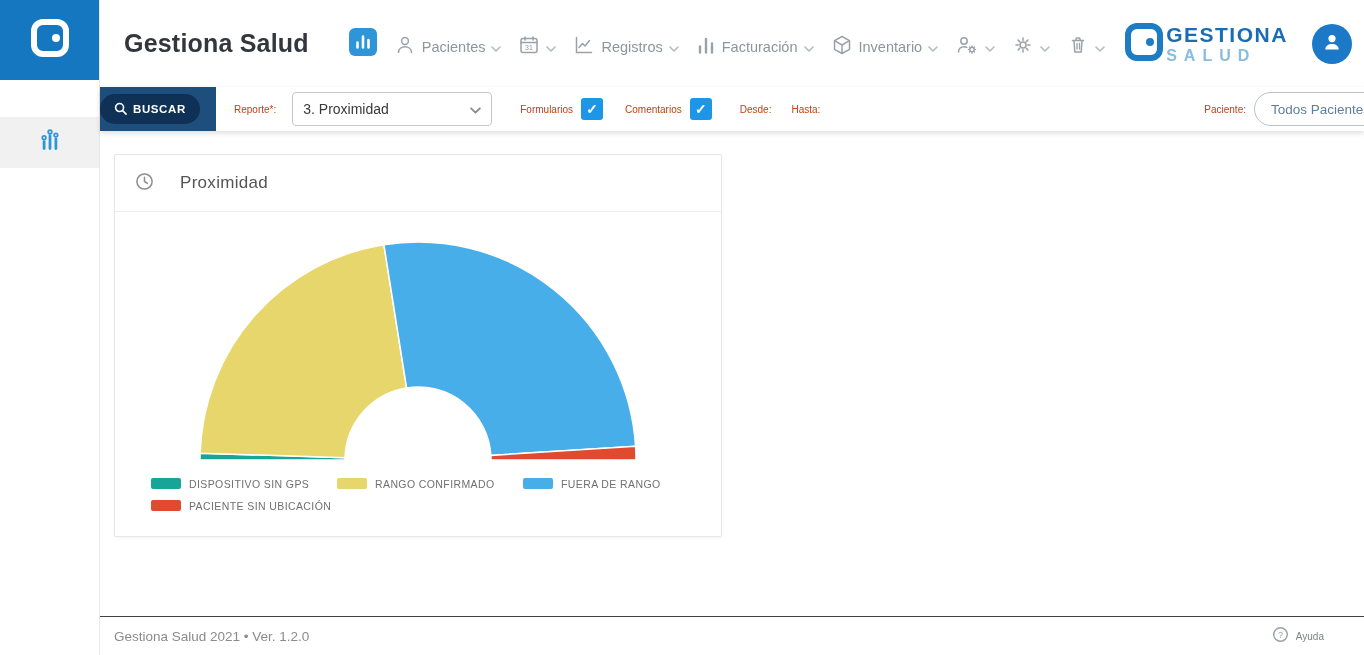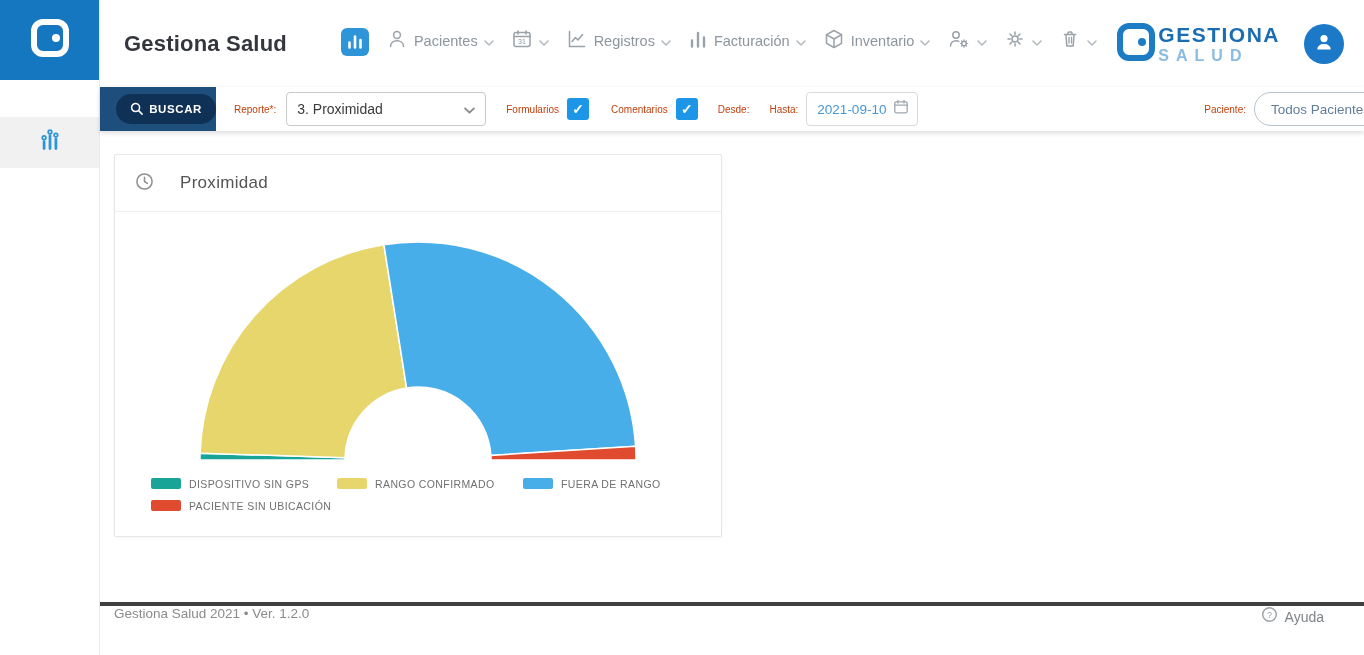--- a/index.html
+++ b/index.html
@@ -10,59 +10,59 @@
   
   .sidebar{width:100px;flex:0 0 100px;background:#fff;border-right:1px solid #e9e9e9;display:flex;flex-direction:column}
   .logo-block{height:80px;background:#1577c0;display:flex;align-items:center;justify-content:center;cursor:pointer}
   .side-nav-item{margin-top:37px;height:51px;background:#f1f1f1;display:flex;align-items:center;justify-content:center;cursor:pointer}
 
   
   .content{flex:1;display:flex;flex-direction:column;min-width:0}
 
   
   .header{height:87px;display:flex;align-items:center;padding:0 22px 0 24px;background:#fff}
-  .brand-text{font-size:22px;font-weight:700;color:#33363c;letter-spacing:.2px;margin-right:54px;white-space:nowrap}
-  .nav{display:flex;align-items:flex-start}
+  .brand-text{font-size:25px;font-weight:700;color:#33363c;letter-spacing:.2px;margin-right:40px;white-space:nowrap}
+  .nav{display:flex;align-items:flex-end}
   .nav-group{display:flex;align-items:center;gap:6px;margin-right:17px;cursor:pointer;white-space:nowrap}
   .nav-label{font-size:14.5px;color:#8d959d}
   .hdr-right{margin-left:auto;display:flex;align-items:center}
   .logo-lockup{display:flex;align-items:center;gap:0;cursor:pointer}
   .logo-text-l1{font-size:21px;font-weight:700;color:#1a6db3;letter-spacing:1.5px;line-height:1}
   .logo-text-l2{font-size:16px;font-weight:700;color:#8abbe0;letter-spacing:7px;line-height:1;margin-top:3px}
   .avatar{width:40px;height:40px;border-radius:50%;background:#1b79c8;display:flex;align-items:center;justify-content:center;margin-left:24px;cursor:pointer}
 
   
   .toolbar{height:44px;display:flex;align-items:center;background:#fff;box-shadow:0 2px 5px rgba(0,0,0,.14);position:relative;z-index:2;white-space:nowrap}
-  .search-block{width:116px;height:44px;flex:0 0 116px;background:#1d4e7c;display:flex;align-items:center;justify-content:flex-end}
+  .search-block{width:116px;height:44px;flex:0 0 116px;background:#1d4e7c;display:flex;align-items:center;justify-content:flex-start}
   .search-btn{height:30px;border:none;border-radius:15px;background:#0f3156;color:#fff;display:flex;align-items:center;gap:6px;padding:0 14px;font-size:11.5px;font-weight:700;letter-spacing:.6px;text-transform:uppercase;cursor:pointer;font-family:"Liberation Sans",sans-serif}
   .tb-label{font-size:10px;color:#c2410c}
   .report-select{width:200px;height:34px;border:1px solid #c9c9c9;border-radius:4px;background:#fff;display:flex;align-items:center;justify-content:space-between;padding:0 10px;font-size:14px;color:#3a3a3a;cursor:pointer}
   .checkbox{width:22px;height:22px;border-radius:3px;background:#1e96e8;display:flex;align-items:center;justify-content:center;color:#fff;font-size:14px;font-weight:700;cursor:pointer}
   .date-field{width:112px;height:34px;border:1px solid #d9d9d9;border-radius:4px;display:flex;align-items:center;justify-content:space-between;padding:0 8px 0 10px;cursor:pointer}
   .date-value{font-size:13.5px;color:#4596d2}
   .patient-pill{width:180px;height:34px;border:1px solid #b6c3cd;border-radius:17px;display:flex;align-items:center;padding:0 16px;font-size:13.5px;color:#5f7e9c;cursor:pointer;margin-right:-70px;background:#fff}
-  .ml18{margin-left:18px}.ml10{margin-left:10px}.ml24{margin-left:20px}.ml8{margin-left:8px}.ml22{margin-left:22px}.ml16{margin-left:20px}
+  .ml18{margin-left:18px}.ml10{margin-left:16px}.ml24{margin-left:28px}.ml8{margin-left:8px}.ml22{margin-left:22px}.ml16{margin-left:20px}
   .mlauto{margin-left:auto}
 
   
   .main{flex:1;background:#fff;padding:23px 0 0 14px}
   .card{width:608px;background:#fff;border:1px solid #e7e7e7;border-radius:2px;box-shadow:0 1px 3px rgba(0,0,0,.05)}
   .card-header{height:57px;display:flex;align-items:center;gap:26px;padding:0 20px;border-bottom:1px solid #eee}
   .card-title{font-size:17px;color:#555;letter-spacing:.3px}
   .chart-wrap{padding:22px 0 0 0;display:flex;justify-content:center}
   .legend{width:570px;margin:8px 0 24px 36px;display:flex;flex-wrap:wrap;row-gap:10px}
   .legend-item{width:186px;display:flex;align-items:flex-start;cursor:pointer}
   .legend-swatch{width:30px;height:11px;border-radius:2px;flex:0 0 30px}
   .legend-label{margin-left:8px;font-size:10.5px;color:#707070;letter-spacing:.4px;white-space:nowrap}
 
   
-  .footer{height:53px;border-top:4px solid #404040;display:flex;align-items:flex-start;padding:0 40px 0 14px;background:#fff}
+  .footer{height:39px;border-top:1px solid #404040;display:flex;align-items:center;padding:0 40px 0 14px;background:#fff}
   .footer-left{font-size:13.5px;color:#8b8b8b}
   .footer-help{margin-left:auto;display:flex;align-items:center;gap:7px;cursor:pointer}
-  .footer-help-label{font-size:14px;color:#7f8489}
+  .footer-help-label{font-size:10px;color:#7f8489}
 </style>
 </head>
 <body>
 
 <div class="app">
 
   <aside class="sidebar">
     <div class="logo-block">
       <span>
         <svg width="44" height="44" viewBox="0 0 44 44">
@@ -271,29 +271,20 @@
       </span>
 
       <span class="tb-label ml22">Comentarios</span>
       <span class="checkbox ml8">
         <span>✓</span>
       </span>
 
       <span class="tb-label ml24">Desde:</span>
 
       <span class="tb-label ml16">Hasta:</span>
-      <div class="date-field ml8">
-        <span class="date-value">2021-09-10</span>
-        <span>
-          <svg width="16" height="16" viewBox="0 0 16 16">
-            <rect x="1.8" y="2.8" width="12.4" height="11" rx="1.5" fill="none" stroke="#9fa6ad" stroke-width="1.3"></rect>
-            <path d="M5 1.5v2.6M11 1.5v2.6M1.8 6.2h12.4" stroke="#9fa6ad" stroke-width="1.3" stroke-linecap="round"></path>
-          </svg>
-        </span>
-      </div>
 
       <span class="tb-label mlauto" style="margin-left:auto">Paciente:</span>
       <div class="patient-pill ml8">
         <span>Todos Pacientes</span>
       </div>
     </div>
 
     <main class="main">
       <div class="card">
         <div class="card-header">

